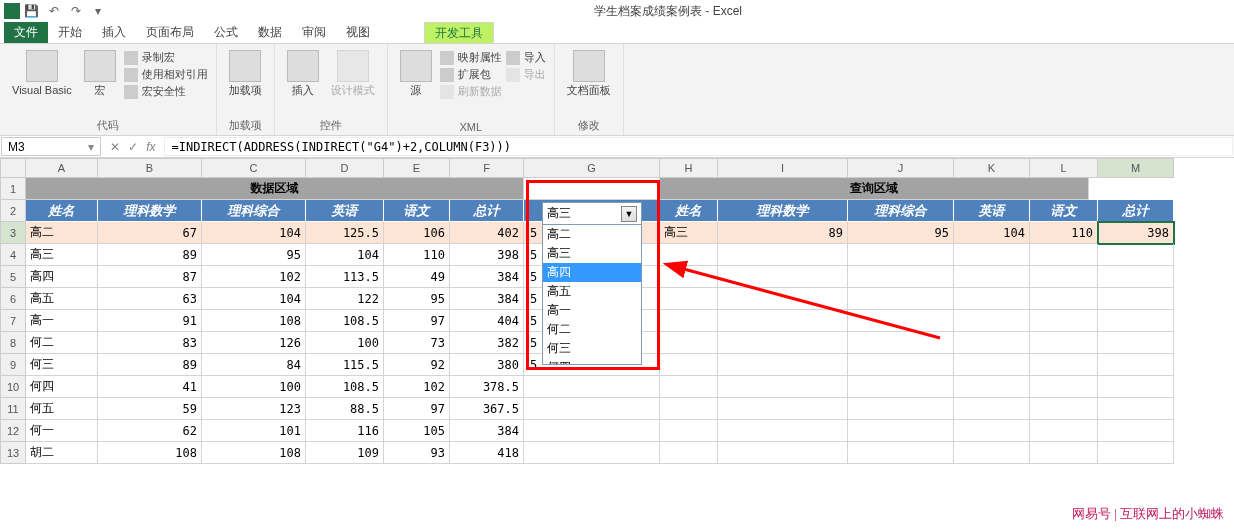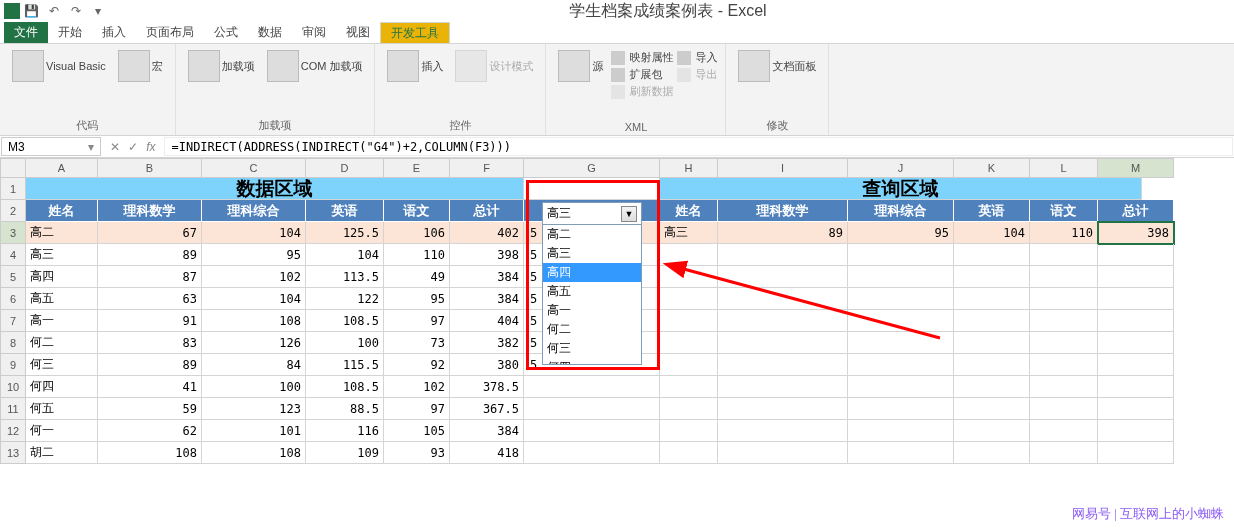--- a/index.html
+++ b/index.html
@@ -3,34 +3,34 @@
 <meta charset="utf-8">
 <style>
 * { margin: 0; padding: 0; box-sizing: border-box; font-family: "Microsoft YaHei", "SimSun", sans-serif; }
 body { background: #fff; font-size: 12px; overflow: hidden; width: 1234px; height: 529px; position: relative; }
 
 
 .titlebar { height: 22px; background: #fff; display: flex; align-items: center; padding: 0 4px; }
 .tb-icon { width: 16px; height: 16px; background: #217346; margin-right: 4px; }
 .qat { display: flex; gap: 6px; align-items: center; }
 .qat-btn { width: 16px; height: 16px; display: flex; align-items: center; justify-content: center; color: #666; }
-.title-center { flex: 1; text-align: center; color: #444; font-size: 16px; }
+.title-center { flex: 1; text-align: center; color: #444; font-size: 12px; }
 
 
 .tabs { height: 22px; background: #fff; display: flex; align-items: stretch; padding-left: 4px; border-bottom: 1px solid #d4d4d4; }
 .tab { padding: 0 10px; display: flex; align-items: center; color: #444; cursor: pointer; font-size: 12px; }
 .tab.file { background: #217346; color: #fff; }
-.tab.active { background: #eab308; border: 1px solid #d4d4d4; border-bottom: none; color: #217346; }
+.tab.active { background: #bef264; border: 1px solid #d4d4d4; border-bottom: none; color: #217346; margin-left: 44px; }
 
 
 .ribbon { height: 92px; background: #f3f3f3; display: flex; border-bottom: 1px solid #d4d4d4; }
 .group { border-right: 1px solid #e0e0e0; padding: 4px 8px 2px 8px; display: flex; flex-direction: column; }
 .group-body { flex: 1; display: flex; gap: 4px; align-items: flex-start; }
 .group-label { text-align: center; color: #666; font-size: 11px; padding-top: 2px; }
-.big-btn { display: flex; flex-direction: row; align-items: center; padding: 2px 4px; gap: 2px; min-width: 40px; }
+.big-btn { display: flex; flex-direction: column; align-items: center; padding: 2px 4px; gap: 2px; min-width: 40px; }
 .big-btn .ico { width: 32px; height: 32px; background: #ddd; border: 1px solid #bbb; }
 .big-btn span { font-size: 11px; color: #444; text-align: center; line-height: 1.1; }
 .small-list { display: flex; flex-direction: column; gap: 2px; padding-top: 2px; }
 .small-item { display: flex; align-items: center; gap: 4px; font-size: 11px; color: #444; }
 .small-item .si { width: 14px; height: 14px; background: #ccc; }
 
 
 .fbar { height: 22px; display: flex; align-items: stretch; border-bottom: 1px solid #d4d4d4; }
 .namebox { width: 100px; border: 1px solid #ccc; margin: 1px; display: flex; align-items: center; padding: 0 6px; font-family: Consolas, monospace; font-size: 12px; }
 .namebox .dd { margin-left: auto; color: #888; }
@@ -39,22 +39,22 @@
 
 
 .grid { position: relative; }
 .colhdr-row { display: flex; height: 20px; }
 .corner { width: 26px; background: #f0f0f0; border: 1px solid #ccc; }
 .colhdr { background: #f0f0f0; border: 1px solid #ccc; border-left: none; text-align: center; font-size: 11px; color: #555; display: flex; align-items: center; justify-content: center; }
 .row { display: flex; height: 22px; }
 .rowhdr { width: 26px; background: #f0f0f0; border: 1px solid #ccc; border-top: none; text-align: center; font-size: 11px; color: #555; display: flex; align-items: center; justify-content: center; }
 .rowhdr.hl { background: #d5e3cf; }
 .cell { border-right: 1px solid #d4d4d4; border-bottom: 1px solid #d4d4d4; padding: 0 4px; display: flex; align-items: center; overflow: hidden; white-space: nowrap; }
-.hdr-cell { background: #4f81bd; color: #fff; font-weight: bold; border-right: 1px solid #fff; border-bottom: 1px solid #fff; justify-content: center; font-family: "SimSun", serif; font-size: 13px; }
-.merged-title { background: #7dd3fc; font-size: 19px; font-weight: bold; font-family: "SimSun"; justify-content: center; border-bottom: 1px solid #d4d4d4; border-right: 1px solid #d4d4d4; }
+.hdr-cell { background: #4f81bd; color: #fff; font-style: italic; font-weight: bold; border-right: 1px solid #fff; border-bottom: 1px solid #fff; justify-content: center; font-family: "SimSun", serif; font-size: 13px; }
+.merged-title { background: #a3a3a3; font-size: 12px; font-weight: bold; font-family: "SimSun"; justify-content: center; border-bottom: 1px solid #d4d4d4; border-right: 1px solid #d4d4d4; }
 .result-row .cell { background: #fce5d6; border-bottom: 1px solid #d4d4d4; }
 .num { justify-content: flex-end; font-family: "SimSun", monospace; }
 .txt { justify-content: flex-start; font-family: "SimSun"; }
 .colhdr.active { background: #d5e3cf; }
 .active-cell-border { outline: 2px solid #217346; outline-offset: -1px; }
 
 
 .wA{width:72px}.wB{width:104px}.wC{width:104px}.wD{width:78px}.wE{width:66px}.wF{width:74px}.wG{width:136px}.wH{width:58px}.wI{width:130px}.wJ{width:106px}.wK{width:76px}.wL{width:68px}.wM{width:76px}
 
 
@@ -62,21 +62,21 @@
 .dd-selected { padding: 2px 4px; display: flex; justify-content: space-between; align-items: center; }
 .dd-arrow { width: 16px; height: 16px; background: linear-gradient(#f4f4f4,#ddd); border: 1px solid #888; display: flex; align-items: center; justify-content: center; font-size: 9px; }
 .dd-list { border-top: 1px solid #7f9db9; max-height: 140px; overflow-y: scroll; }
 .dd-item { padding: 1px 4px; }
 .dd-item.hl { background: #3399ff; color: #fff; }
 
 
 .red-rect { position: absolute; border: 3px solid #ff0000; pointer-events: none; }
 .arrow-svg { position: absolute; pointer-events: none; }
 
-.watermark { position: absolute; bottom: 6px; right: 10px; color: #8b5cf6; font-size: 13px; font-family: "SimSun"; }
+.watermark { position: absolute; bottom: 6px; right: 10px; color: #be185d; font-size: 13px; font-family: "SimSun"; }
 </style>
 </head>
 <body>
 
 <div class="titlebar">
   <div class="tb-icon"></div>
   <div class="qat">
     <div class="qat-btn">💾</div>
     <div class="qat-btn">↶</div>
     <div class="qat-btn">↷</div>
@@ -101,32 +101,42 @@
   <div class="group">
     <div class="group-body">
       <div class="big-btn">
           <div class="ico"></div>
           <span>Visual Basic</span>
         </div>
       <div class="big-btn">
           <div class="ico"></div>
           <span>宏</span>
         </div>
+      <div class="small-list">
+        <div class="small-item">
+            <div class="si"></div>
+            <span>录制宏</span>
+          </div>
+        <div class="small-item">
+            <div class="si"></div>
+            <span>使用相对引用</span>
+          </div>
+        <div class="small-item">
+            <div class="si"></div>
+            <span>宏安全性</span>
+          </div>
+      </div>
     </div>
     <div class="group-label">代码</div>
   </div>
   <div class="group">
     <div class="group-body">
       <div class="big-btn">
           <div class="ico"></div>
           <span>加载项</span>
-        </div>
-      <div class="big-btn">
-          <div class="ico"></div>
-          <span>COM 加载项</span>
         </div>
     </div>
     <div class="group-label">加载项</div>
   </div>
   <div class="group">
     <div class="group-body">
       <div class="big-btn">
           <div class="ico"></div>
           <span>插入</span>
         </div>
@@ -209,21 +219,21 @@
     <div class="colhdr wJ">J</div>
     <div class="colhdr wK">K</div>
     <div class="colhdr wL">L</div>
     <div class="colhdr wM active">M</div>
   </div>
 
   <div class="row">
     <div class="rowhdr">1</div>
     <div class="cell merged-title" style="width:498px">数据区域</div>
     <div class="cell wG"></div>
-    <div class="cell merged-title" style="width:482px">查询区域</div>
+    <div class="cell merged-title" style="width:429px">查询区域</div>
   </div>
 
   <div class="row">
     <div class="rowhdr">2</div>
     <div class="cell hdr-cell wA">姓名</div>
     <div class="cell hdr-cell wB">理科数学</div>
     <div class="cell hdr-cell wC">理科综合</div>
     <div class="cell hdr-cell wD">英语</div>
     <div class="cell hdr-cell wE">语文</div>
     <div class="cell hdr-cell wF">总计</div>

